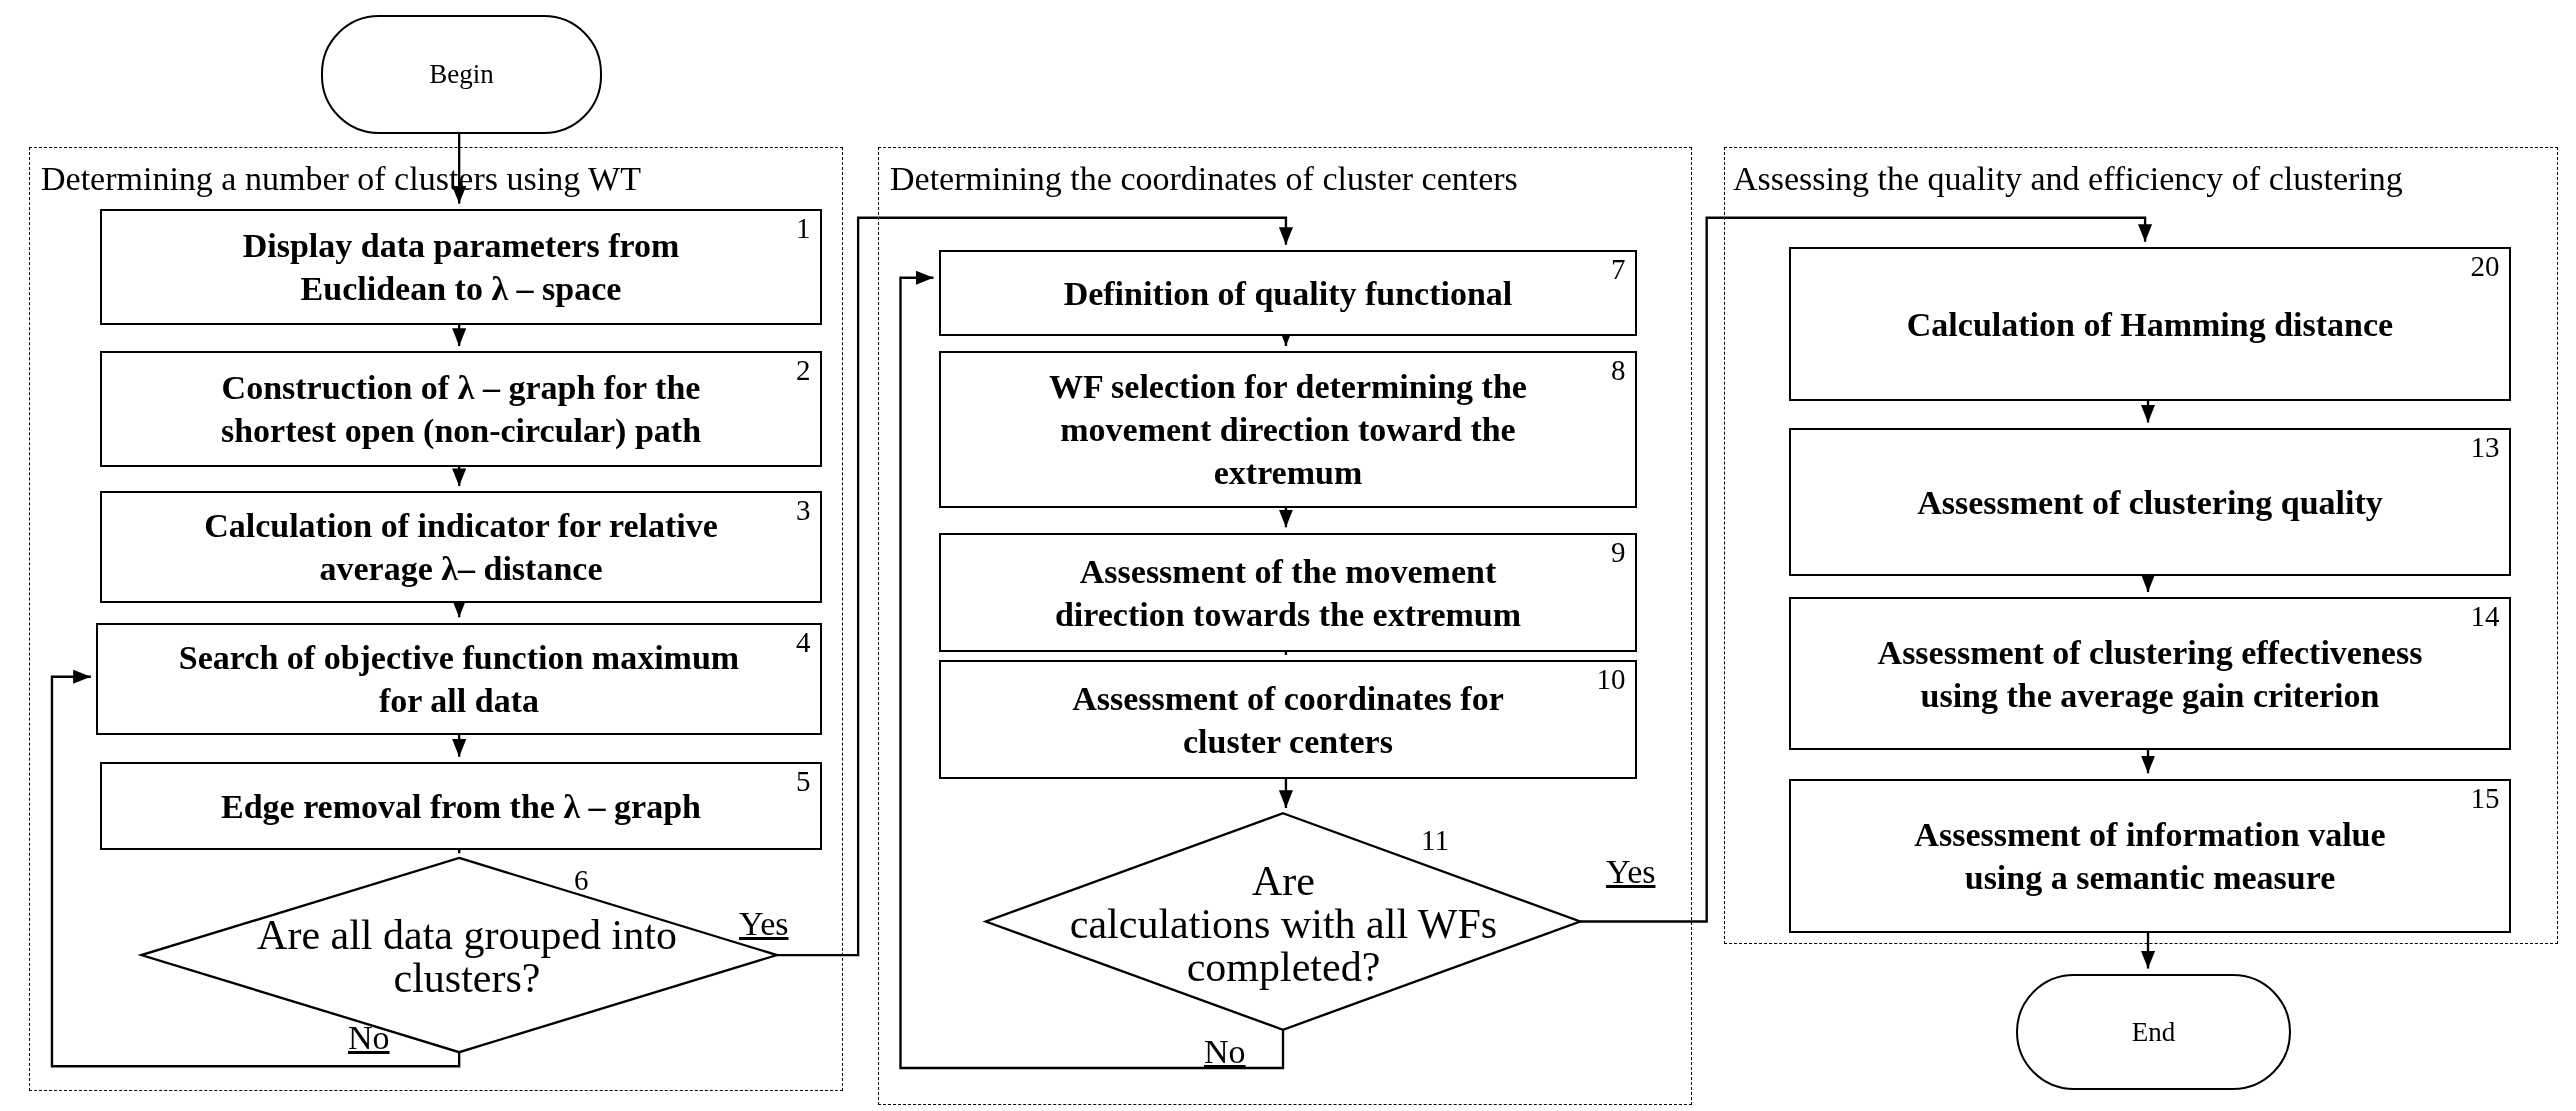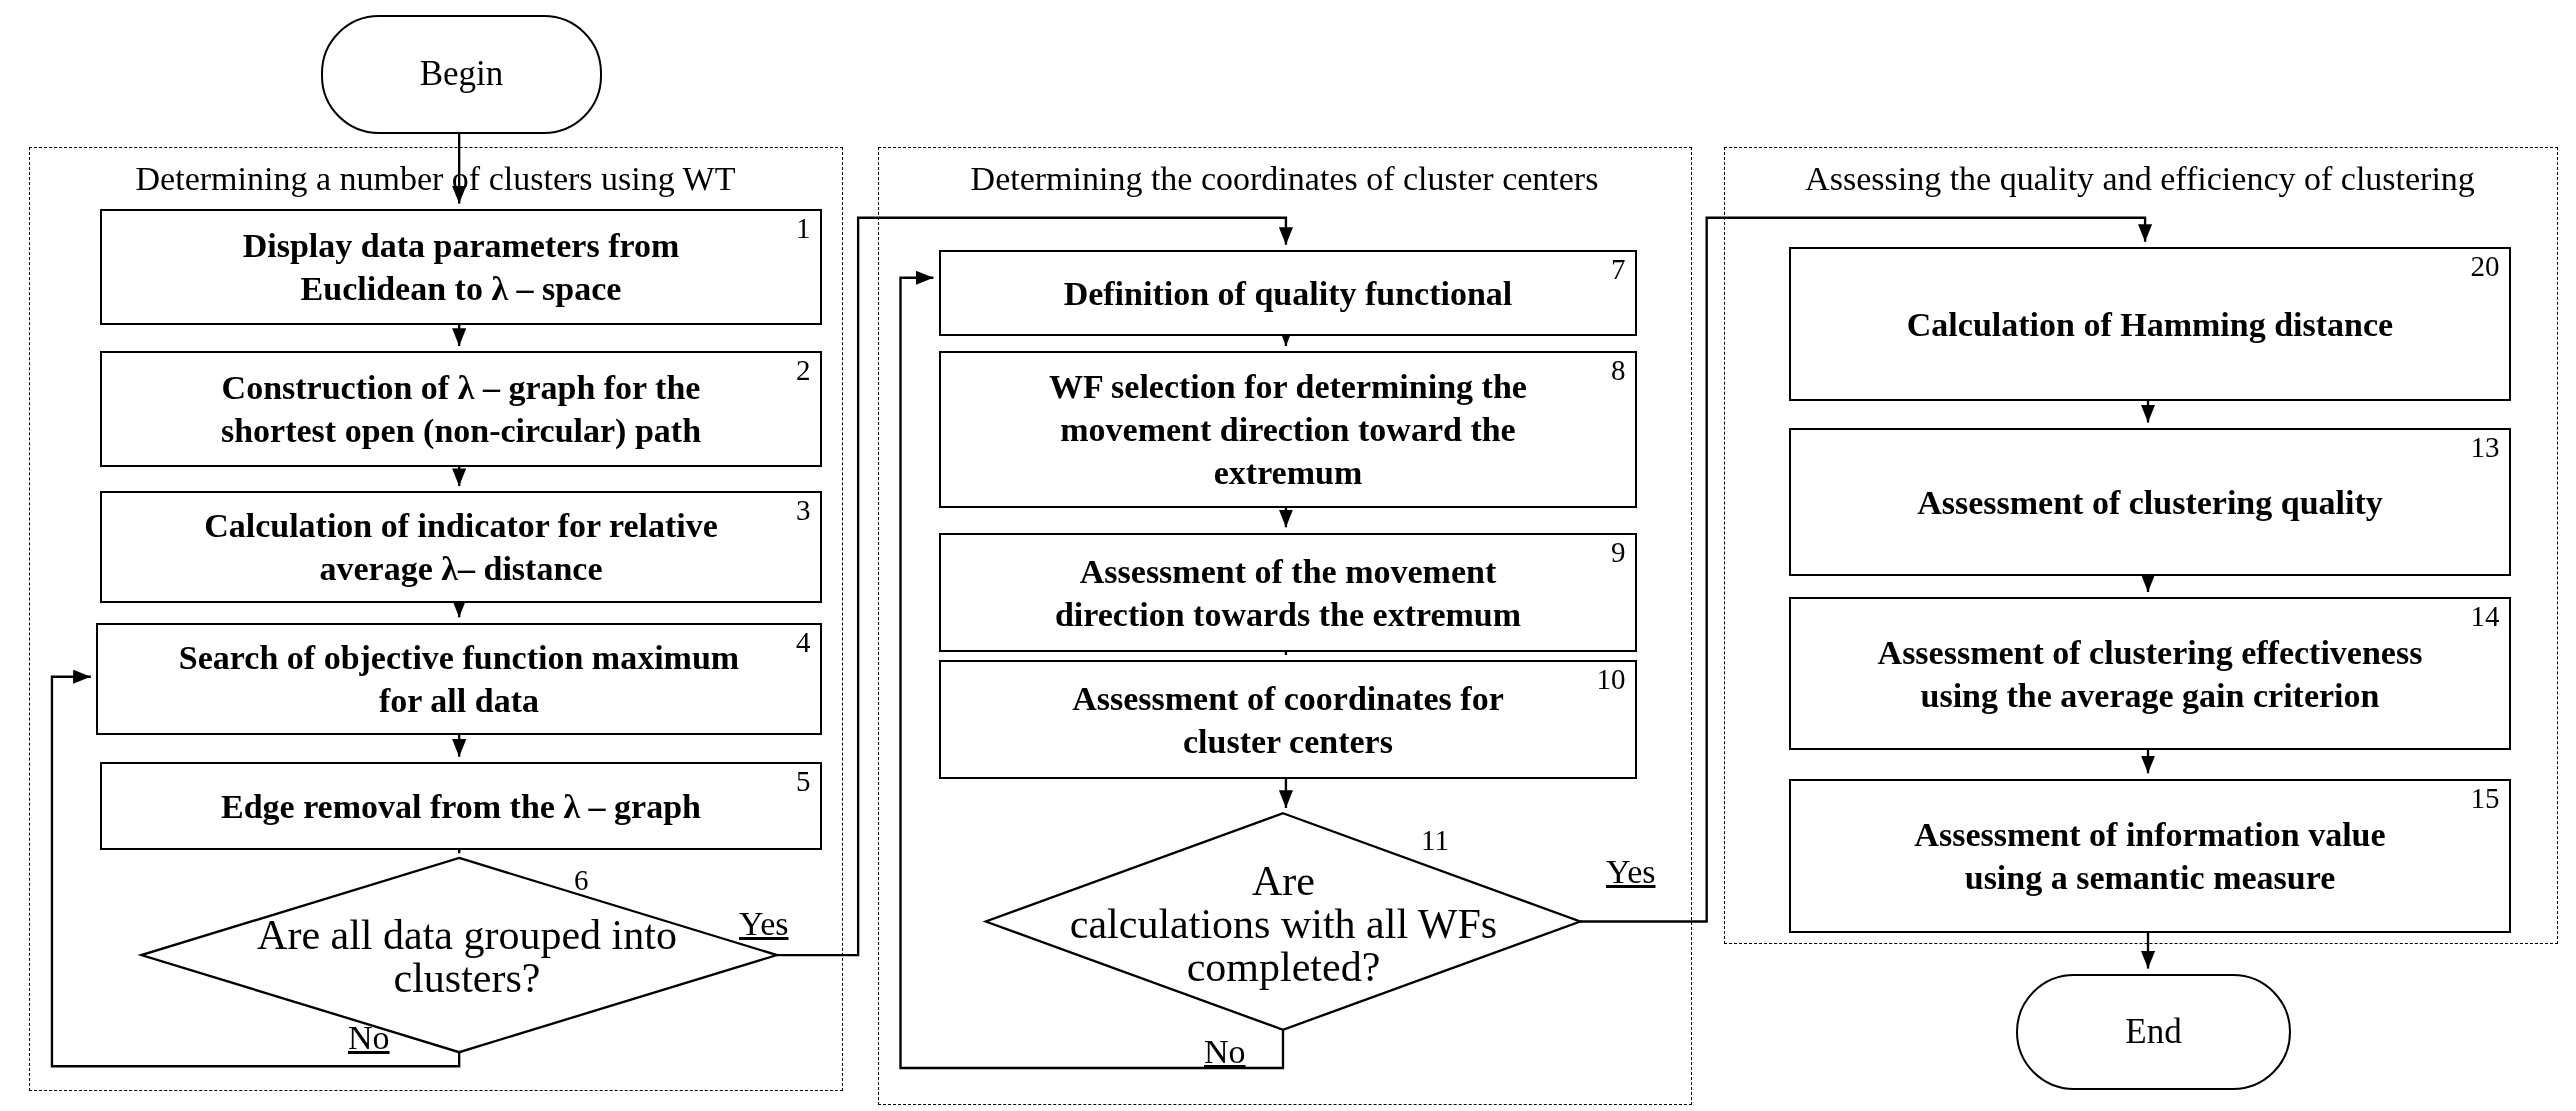--- a/index.html
+++ b/index.html
@@ -17,40 +17,40 @@
     overflow: hidden;
   }
   .section {
     position: absolute;
     border: 1.8px dashed #000;
     background: transparent;
     z-index: 1;
   }
   .section-title {
     position: absolute;
-    text-align: center;
+    text-align: left;
     font-size: 34px;
     line-height: 42px;
     z-index: 3;
     white-space: nowrap;
   }
   #connectors {
     position: absolute;
     left: 0; top: 0;
     z-index: 2;
   }
   .terminal {
     position: absolute;
     border: 2.4px solid #000;
     border-radius: 58px;
     background: #fff;
     display: flex;
     align-items: center;
     justify-content: center;
-    font-size: 35px;
+    font-size: 27px;
     z-index: 3;
   }
   .box {
     position: absolute;
     border: 2.4px solid #000;
     background: #fff;
     display: flex;
     align-items: center;
     justify-content: center;
     z-index: 3;

